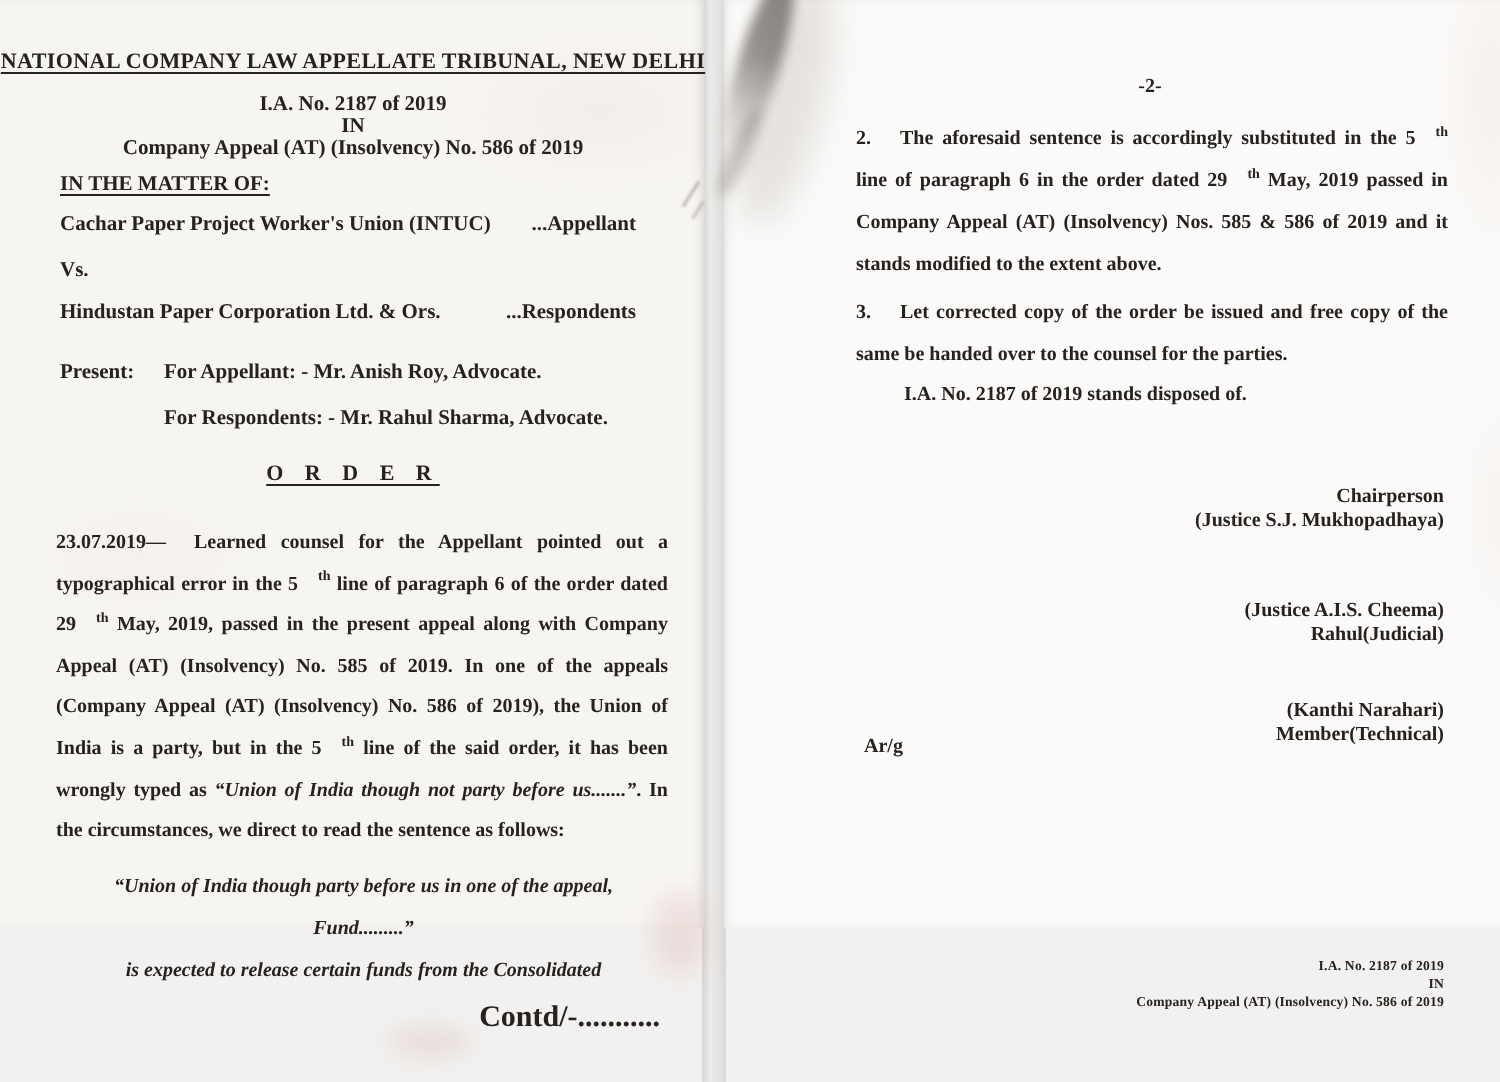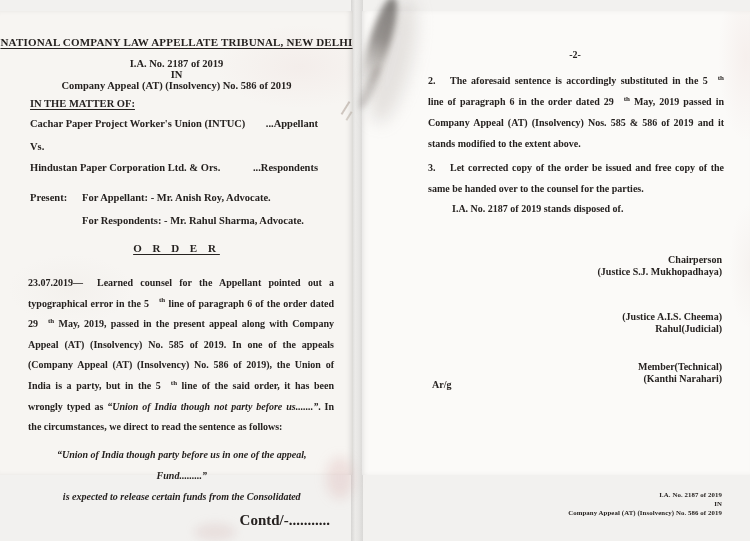--- a/index.html
+++ b/index.html
@@ -4,21 +4,21 @@
 <style>
   html,body { margin:0; padding:0; background:#ffffff; }
   .canvas {
     position:relative; width:750px; height:541px; overflow:hidden;
     background:#f2f1ef;
     font-family:"Liberation Serif","DejaVu Serif",serif;
     color:#262220;
     -webkit-font-smoothing:antialiased;
   }
   
-  .page { position:absolute; top:11px; height:464px; }
+  .page { position:absolute; top:0; height:464px; }
   .page-left {
     left:0; width:353px;
     background:
       radial-gradient(ellipse 120px 60px at 85% 12%, rgba(214,170,168,0.10), transparent 70%),
       radial-gradient(ellipse 90px 50px at 20% 60%, rgba(200,190,180,0.08), transparent 70%),
       #f7f5f2;
     box-shadow: inset -4px 0 6px -3px rgba(120,118,115,0.35);
   }
   .page-right {
     left:362px; width:388px;
@@ -169,22 +169,22 @@
 
     <div class="abs b sig sig-1">
       <div>Chairperson</div>
       <div>(Justice S.J. Mukhopadhaya)</div>
     </div>
     <div class="abs b sig sig-2">
       <div>(Justice A.I.S. Cheema)</div>
       <div>Rahul(Judicial)</div>
     </div>
     <div class="abs b sig sig-3">
+      <div>(Kanthi Narahari)</div>
       <div>Member(Technical)</div>
-      <div>(Kanthi Narahari)</div>
     </div>
 
     <div class="abs b initials">Ar/g</div>
 
     <div class="abs b footer-cause">
       <div>I.A. No. 2187 of 2019</div>
       <div>IN</div>
       <div>Company Appeal (AT) (Insolvency) No. 586 of 2019</div>
     </div>
   </div>

